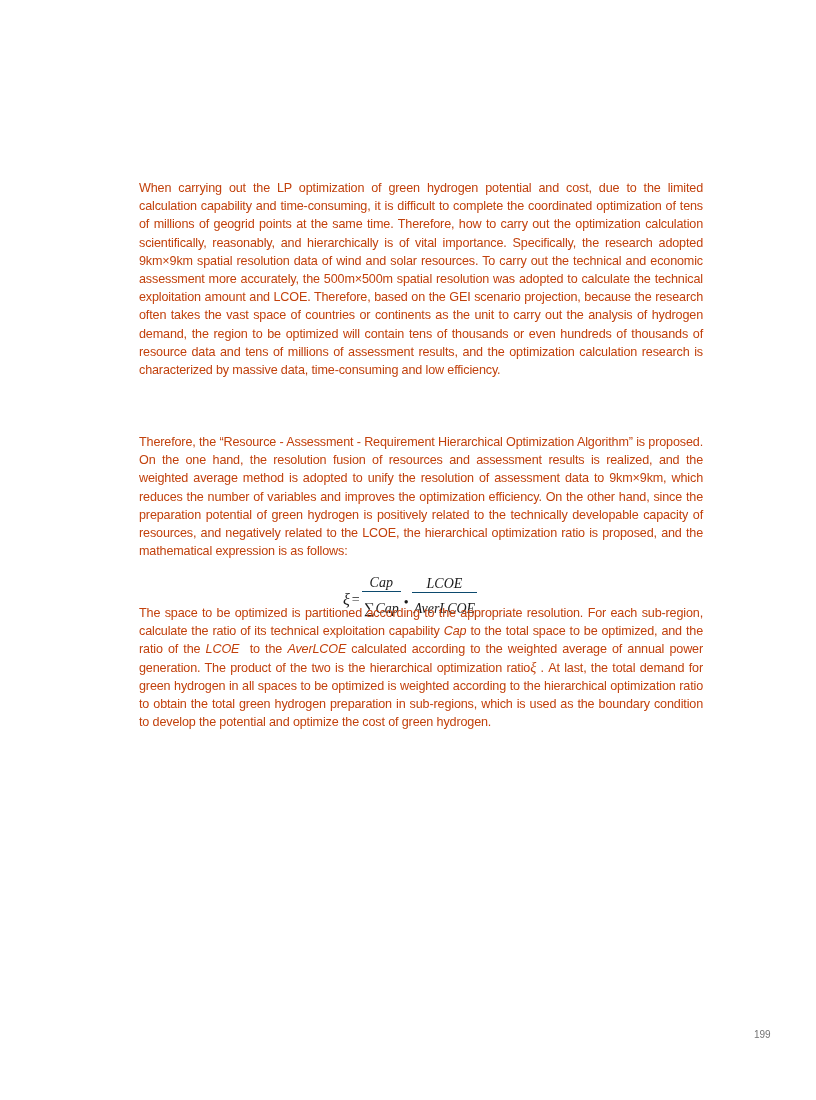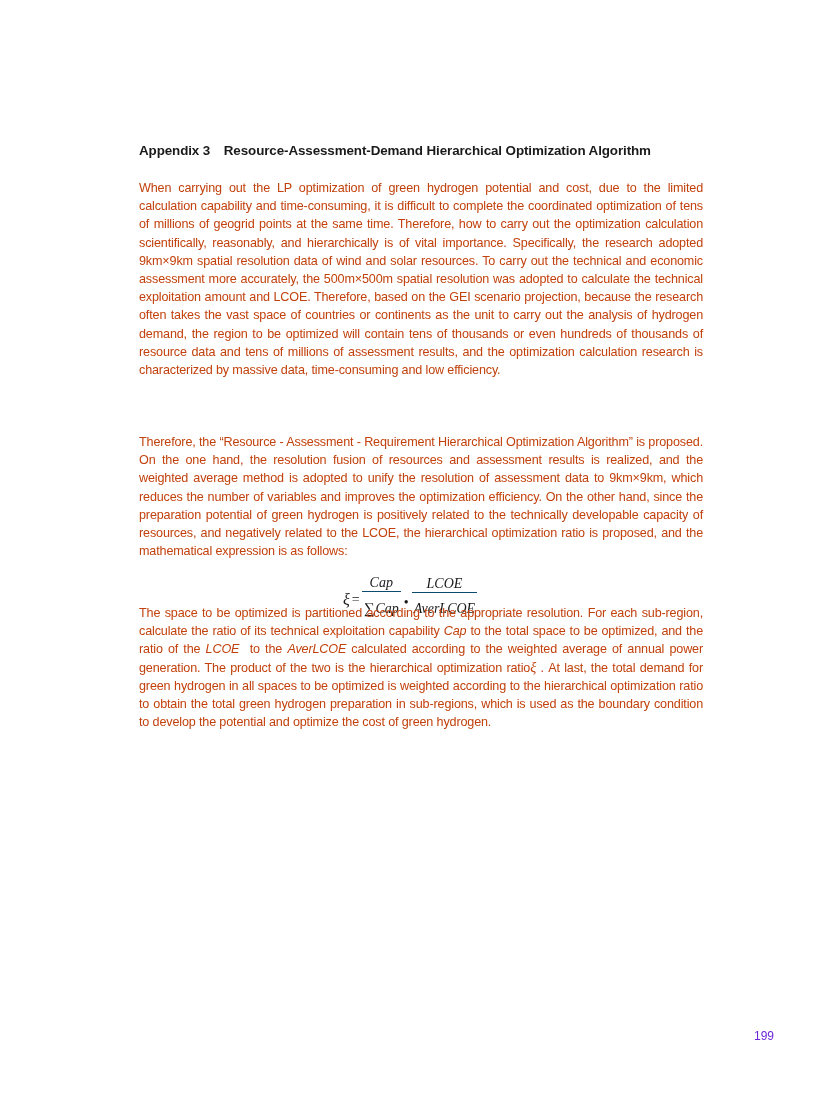--- a/index.html
+++ b/index.html
@@ -29,32 +29,28 @@
   .formula .eq { font-style: normal; margin-right: 2px; }
   .frac { display: inline-flex; flex-direction: column; align-items: center; }
   .frac .numr { padding: 0 2px; line-height: 16px; }
   .frac .den { border-top: 1px solid #0c4a6e; padding: 7px 2px; line-height: 18px; }
   .frac .sum { font-style: normal; font-size: 15px; margin-right: 1px; }
   .dot { font-style: normal; font-size: 14px; margin: 6px 3px 0 3px; }
   .it { font-style: italic; font-family: "Liberation Sans", sans-serif; }
   .it-serif { font-style: italic; font-family: "Liberation Serif", serif; font-size: 14px; }
   .page-number {
     position: absolute; left: 754px; top: 1029px;
-    font-family: "Liberation Sans", sans-serif; font-size: 12px; color: #6d28d9;
+    font-family: "Liberation Sans", sans-serif; font-size: 10px; color: #737373;
   }
 </style>
 </head>
 <body>
 
 <div class="page">
 
-  <div class="heading">
-    <span class="num">Appendix 3</span>
-    <span>Resource-Assessment-Demand Hierarchical Optimization Algorithm</span>
-  </div>
 
   <p class="para" id="p1" style="margin:0">When carrying out the LP optimization of green hydrogen potential and cost, due to the limited calculation capability and time-consuming, it is difficult to complete the coordinated optimization of tens of millions of geogrid points at the same time. Therefore, how to carry out the optimization calculation scientifically, reasonably, and hierarchically is of vital importance. Specifically, the research adopted 9km×9km spatial resolution data of wind and solar resources. To carry out the technical and economic assessment more accurately, the 500m×500m spatial resolution was adopted to calculate the technical exploitation amount and LCOE. Therefore, based on the GEI scenario projection, because the research often takes the vast space of countries or continents as the unit to carry out the analysis of hydrogen demand, the region to be optimized will contain tens of thousands or even hundreds of thousands of resource data and tens of millions of assessment results, and the optimization calculation research is characterized by massive data, time-consuming and low efficiency.</p>
 
   <p class="para" id="p2" style="margin:0">Therefore, the “Resource - Assessment - Requirement Hierarchical Optimization Algorithm” is proposed. On the one hand, the resolution fusion of resources and assessment results is realized, and the weighted average method is adopted to unify the resolution of assessment data to 9km×9km, which reduces the number of variables and improves the optimization efficiency. On the other hand, since the preparation potential of green hydrogen is positively related to the technically developable capacity of resources, and negatively related to the LCOE, the hierarchical optimization ratio is proposed, and the mathematical expression is as follows:</p>
 
   <div class="formula">
     <span class="xi">ξ</span>
     <span class="eq">=</span>
     <span class="frac">
       <span class="numr">Cap</span>

